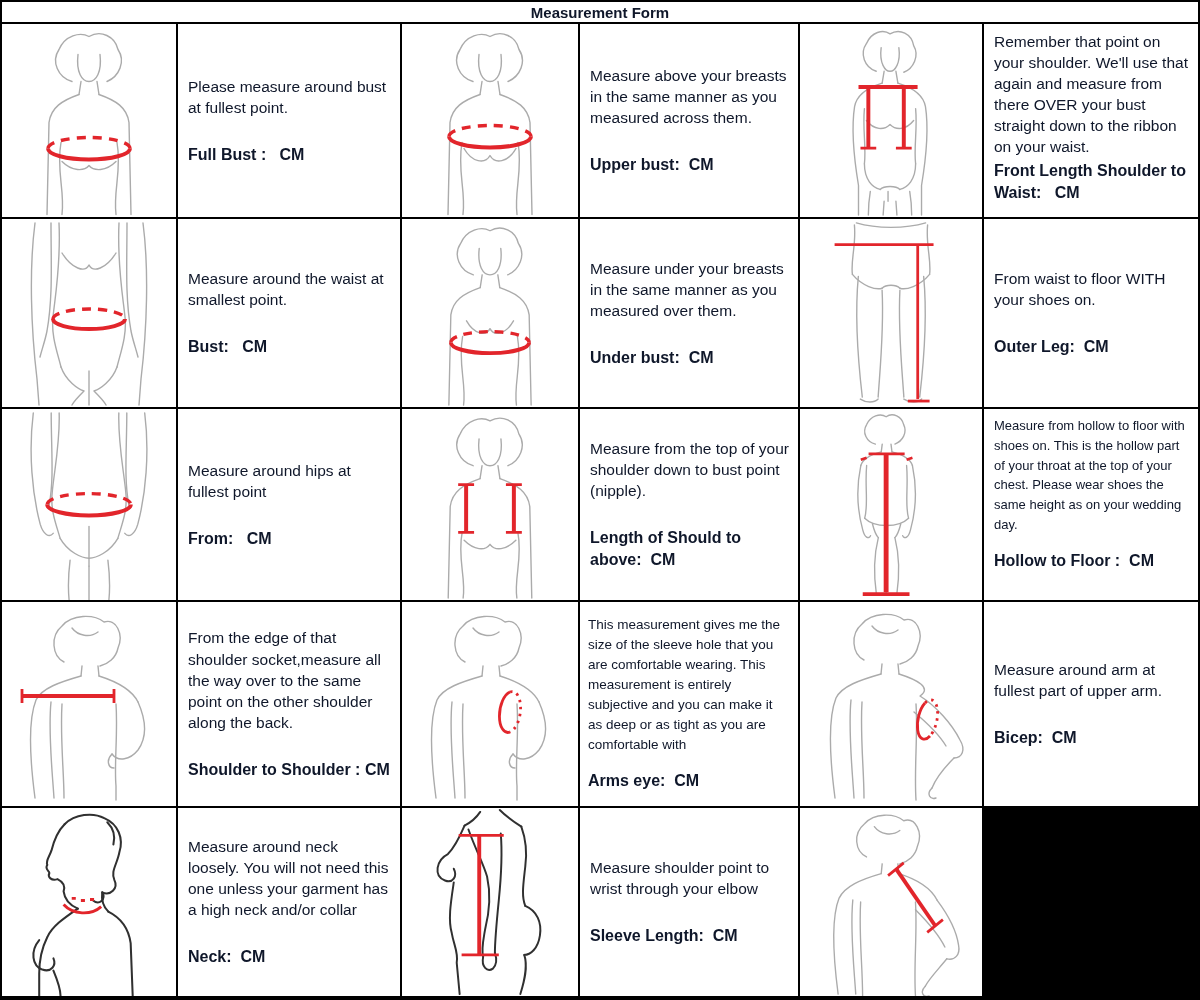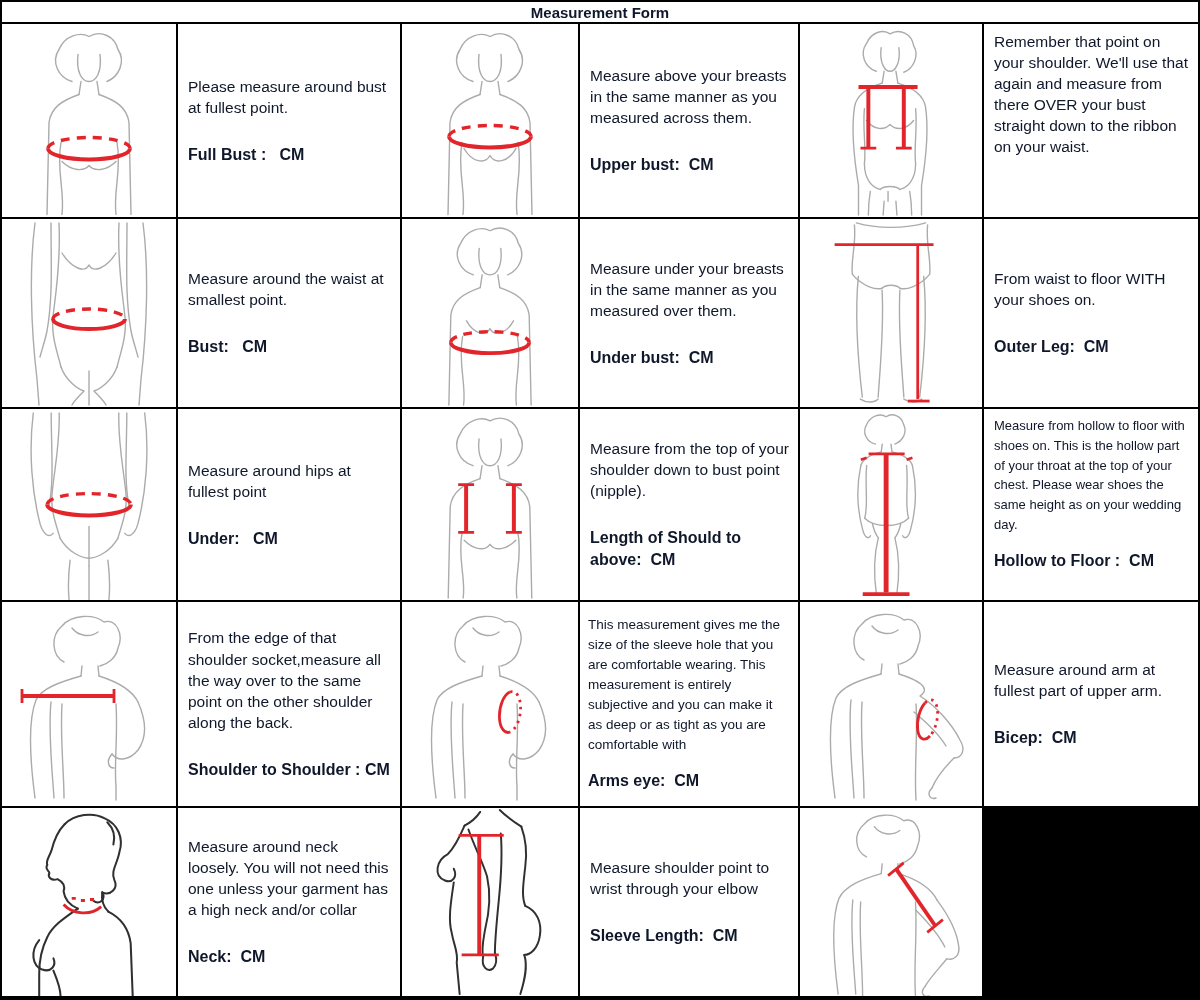--- a/index.html
+++ b/index.html
@@ -112,20 +112,21 @@
       </g>
       <g>
         <path class="r th" d="M58,64 L118,64"></path>
         <path class="r th" d="M68,64 L68,126 M104,64 L104,126"></path>
         <path class="r" d="M60,126 L76,126 M96,126 L112,126"></path>
       </g>
     </svg>
   </div>
   <div class="cell txt top tight">
     <div class="desc">Remember that point on your shoulder. We'll use that again and measure from there OVER your bust straight down to the ribbon on your waist.</div>
+    <div class="label">Front Length Shoulder to Waist:   CM</div>
   </div>
 
   <div class="cell fig">
     <svg viewBox="0 0 174 188" preserveAspectRatio="xMidYMid meet" aria-label="waist-figure">
       <g class="g">
         <path d="M33,4 C27,50 29,110 35,160 L37,186"></path>
         <path d="M49,4 C49,44 51,78 45,112 C43,122 40,130 38,138"></path>
         <path d="M57,4 C59,46 53,78 51,98 C49,116 55,132 59,148"></path>
         <path d="M117,4 C115,46 121,78 123,98 C125,116 119,132 115,148"></path>
         <path d="M125,4 C125,44 123,78 129,112 C131,122 134,130 136,138"></path>
@@ -209,21 +210,21 @@
         <path d="M68,152 C66,168 66,182 67,192 M87,158 L87,192 M106,152 C108,168 108,182 107,192"></path>
       </g>
       <g>
         <path class="r dash" d="M45,96 A42,11 0 0 1 129,96"></path>
         <path class="r th" d="M45,96 A42,11 0 0 0 129,96"></path>
       </g>
     </svg>
   </div>
   <div class="cell txt">
     <div class="desc">Measure around hips at fullest point</div>
-    <div class="label">Under:   CM</div>
+    <div class="label">From:   CM</div>
   </div>
 
   <div class="cell fig">
     <svg viewBox="0 0 176 192" preserveAspectRatio="xMidYMid meet" aria-label="shoulder-to-bust-figure">
       <g class="g">
         <path d="M71,57 C57,53 50,37 58,25 C64,11 79,7 88,12 C100,5 114,12 117,25 C125,37 118,52 106,57"></path>
         <path d="M77,30 C75,48 81,57 88,57 C95,57 101,48 99,30"></path>
         <path d="M80,57 L78,70 M96,57 L98,70"></path>
         <path d="M78,70 C61,76 50,83 48,98 L46,190"></path>
         <path d="M98,70 C115,76 126,83 128,98 L130,190"></path>

